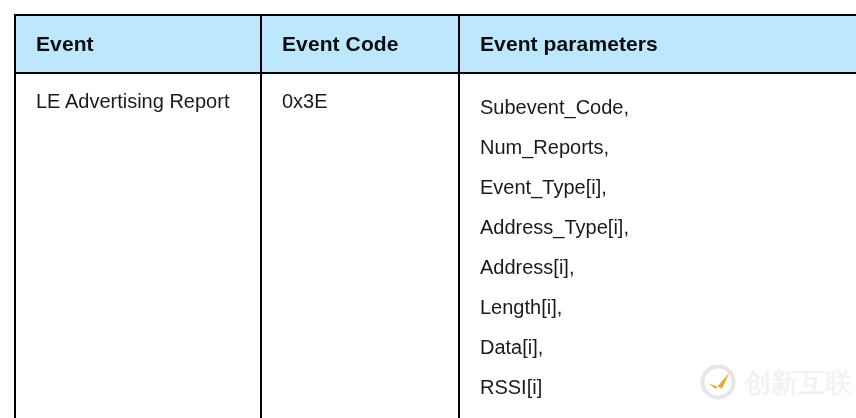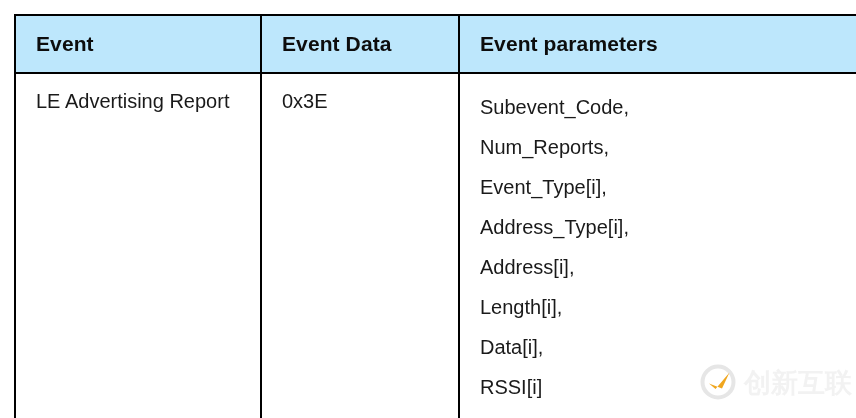--- a/index.html
+++ b/index.html
@@ -122,21 +122,21 @@
 
   <table class="spec-table">
     <colgroup>
       <col class="c-event">
       <col class="c-code">
       <col class="c-params">
     </colgroup>
     <thead>
       <tr>
         <th>Event</th>
-        <th>Event Data</th>
+        <th>Event Code</th>
         <th>Event parameters</th>
       </tr>
     </thead>
     <tbody>
       <tr>
         <td class="cell-event">LE Advertising Report</td>
         <td class="cell-code">0x3E</td>
         <td class="cell-params">
           <ul class="param-list">
             <li>Subevent_Code,</li>

